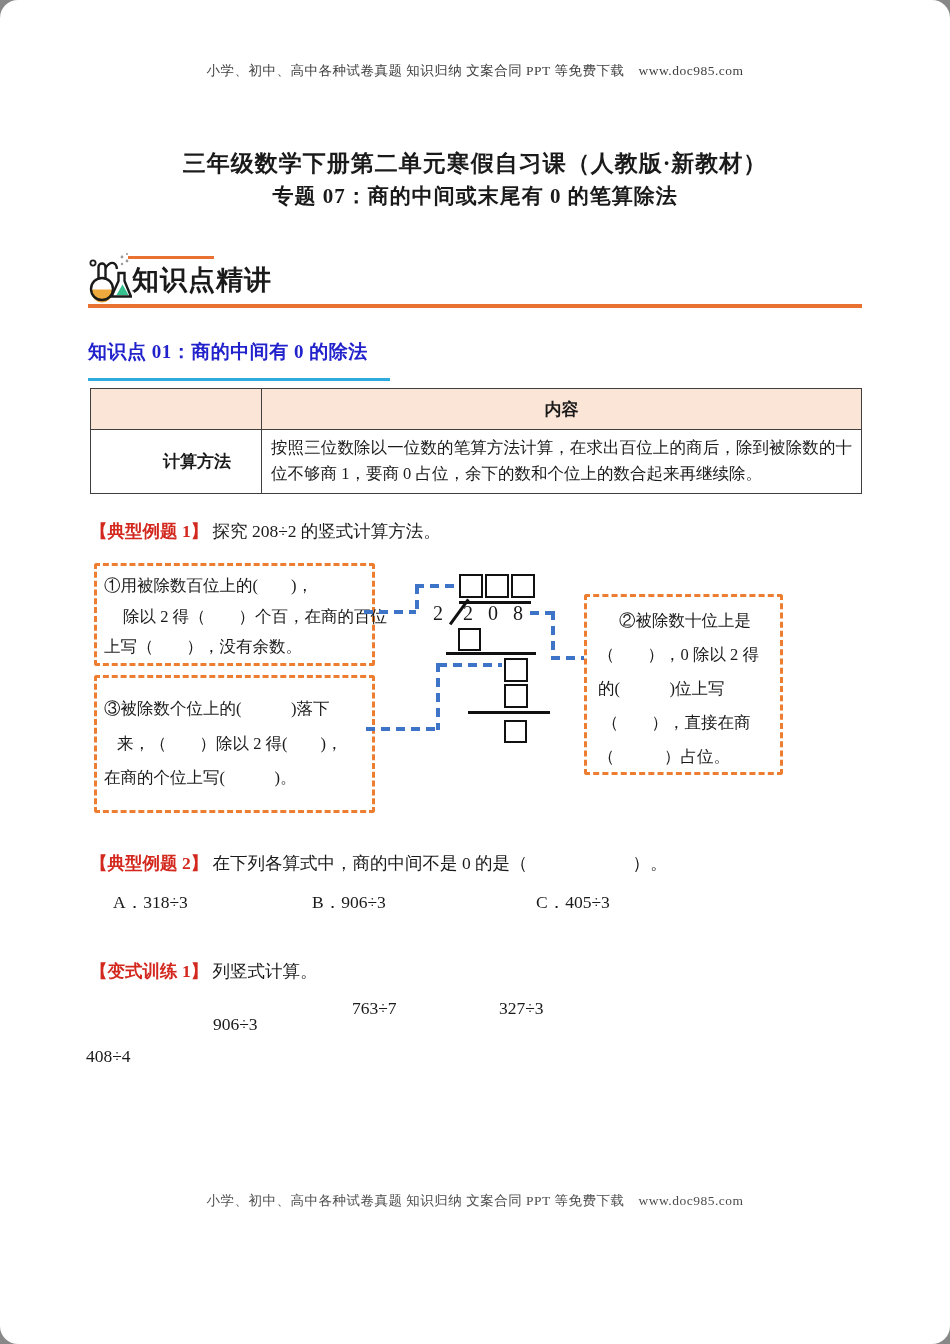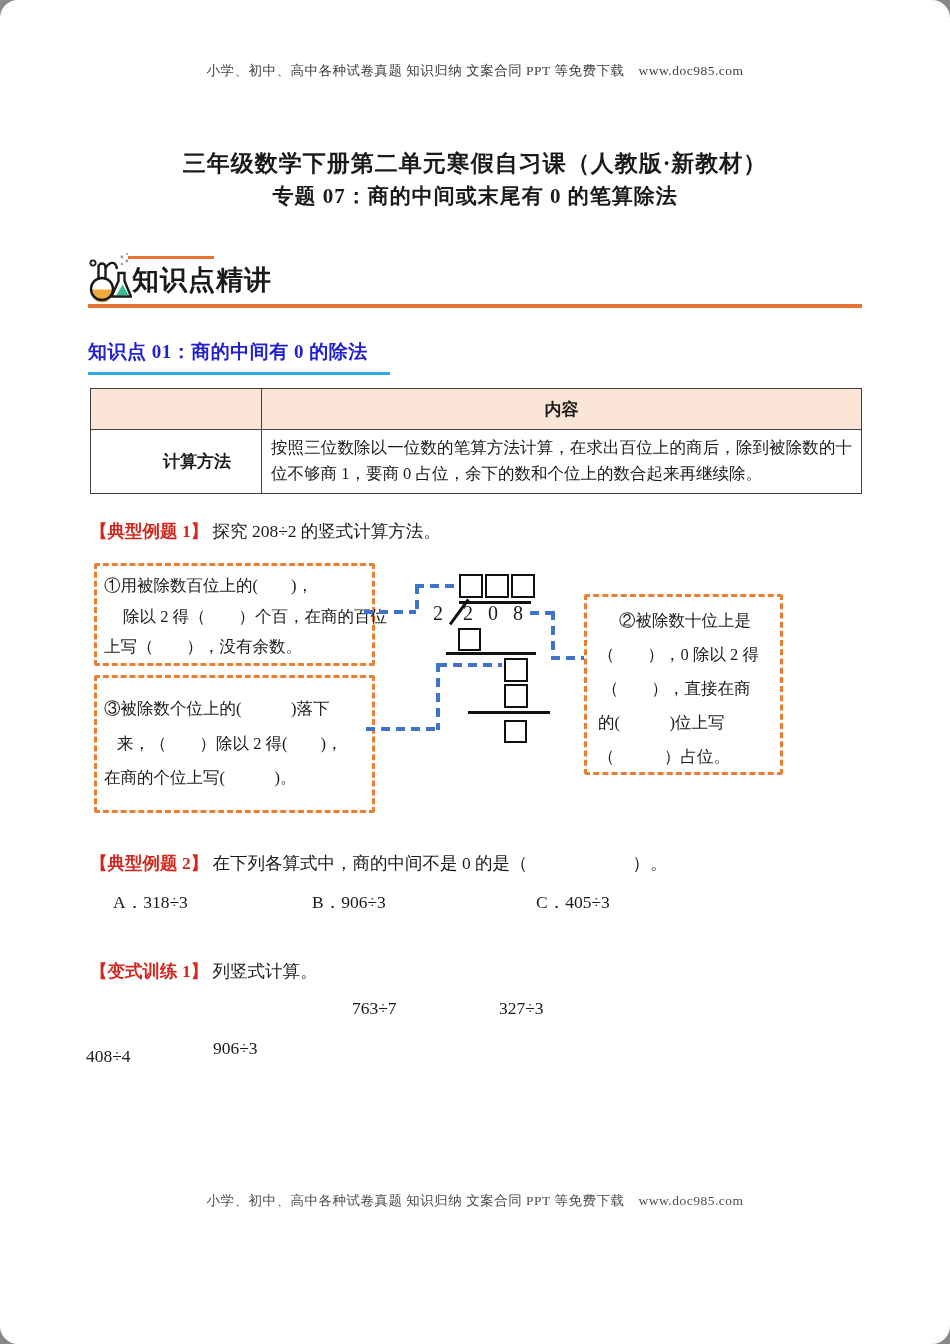--- a/index.html
+++ b/index.html
@@ -20,21 +20,21 @@
   .doc-subtitle{font-size:21px;font-weight:bold;letter-spacing:1px;}
 
   
   .banner-miniline{left:128px;top:256px;width:86px;height:3px;background:#E97132;}
   .banner-title{left:132px;top:262px;font-size:27px;font-weight:bold;letter-spacing:1px;font-family:"Liberation Sans","DejaVu Sans",sans-serif;}
   .banner-rule{left:88px;top:304px;width:774px;height:3.5px;background:#E97132;}
 
   .kp-heading{
     left:88px;top:339px;
     font-size:19px;font-weight:bold;color:#2222CC;
-    padding-bottom:7px;width:302px;
+    padding-bottom:13px;width:302px;
     border-bottom:3.5px solid #2FAADF;
     letter-spacing:0.5px;
   }
 
   
   table.kp-table{
     position:absolute;left:90px;top:388px;
     width:772px;border-collapse:collapse;
     font-size:16.5px;
   }
@@ -128,22 +128,22 @@
 
   <div class="obox" style="left:94px;top:675px;width:268px;height:118px;padding:14px 0 0 7px;line-height:34.5px;">
     <div>③被除数个位上的(　　　)落下</div>
     <div style="margin-left:13px;">来，（　　）除以 2 得(　　)，</div>
     <div>在商的个位上写(　　　)。</div>
   </div>
 
   <div class="obox" style="left:584px;top:594px;width:182px;height:168px;padding:7px 0 0 11px;line-height:34px;">
     <div style="margin-left:21px;">②被除数十位上是</div>
     <div>（　　），0 除以 2 得</div>
+    <div>的(　　　)位上写</div>
     <div style="margin-left:4px;">（　　），直接在商</div>
-    <div>的(　　　)位上写</div>
     <div>（　　　）占位。</div>
   </div>
 
   <div class="sq" style="left:459px;top:574px;width:20px;height:20px;"></div>
   <div class="sq" style="left:485px;top:574px;width:20px;height:20px;"></div>
   <div class="sq" style="left:511px;top:574px;width:20px;height:20px;"></div>
 
   <span class="dv-digit" style="left:433px;top:602px;">2</span>
   <div class="slash"></div>
   <div class="dline" style="left:459px;top:601px;width:72px;"></div>
@@ -176,19 +176,19 @@
   </div>
   <div class="opt" style="left:113px;top:890px;">A．318÷3</div>
   <div class="opt" style="left:312px;top:890px;">B．906÷3</div>
   <div class="opt" style="left:536px;top:890px;">C．405÷3</div>
 
   <div class="abs para" style="top:959px;">
     <span class="red-tag">【变式训练 1】</span>
     <span>列竖式计算。</span>
   </div>
   <div class="expr" style="left:86px;top:1046px;">408÷4</div>
-  <div class="expr" style="left:213px;top:1038px;">906÷3</div>
+  <div class="expr" style="left:213px;top:1014px;">906÷3</div>
   <div class="expr" style="left:352px;top:998px;">763÷7</div>
   <div class="expr" style="left:499px;top:998px;">327÷3</div>
 
   <div class="abs center site-line" style="top:1192px;color:#4d4d4d;">小学、初中、高中各种试卷真题 知识归纳 文案合同 PPT 等免费下载　www.doc985.com</div>
 
 </div>
 
 </body></html>

